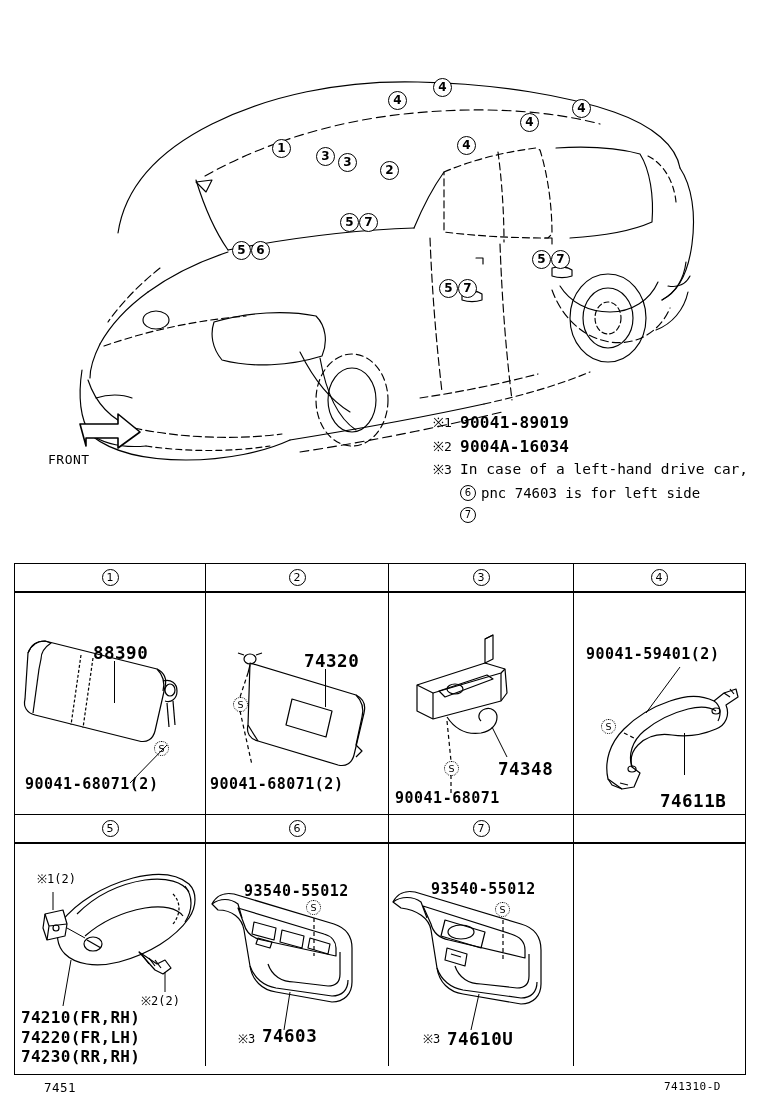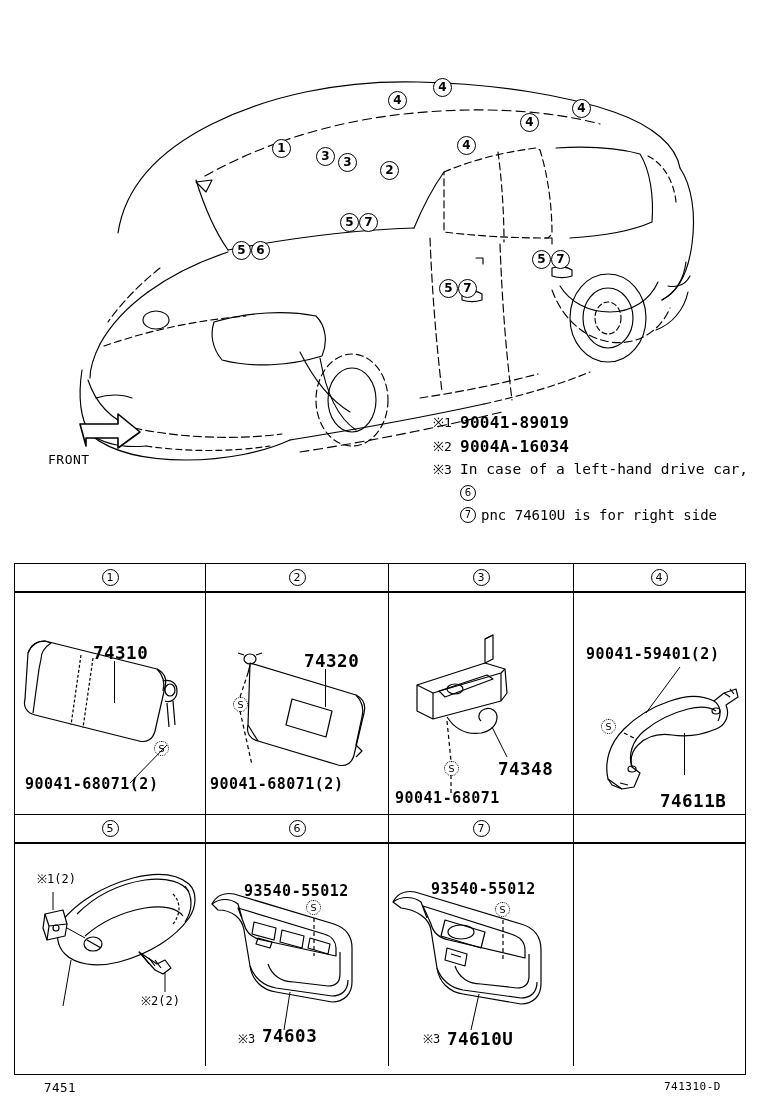--- a/index.html
+++ b/index.html
@@ -186,24 +186,24 @@
   <div class="note-row">
     <span class="note-mark">※2</span>
     <span class="note-txt bold">9004A-16034</span>
   </div>
   <div class="note-row">
     <span class="note-mark">※3</span>
     <span class="note-txt">In case of a left-hand drive car,</span>
   </div>
   <div class="note-sub">
     <span class="bub">6</span>
+    <span class="t">pnc 74603 is for left side</span>
   </div>
   <div class="note-sub">
     <span class="bub">7</span>
-    <span class="t">pnc 74610U is for right side</span>
   </div>
 </div>
 
 <div class="abs" id="parts-table">
 
   <div class="trow hrow">
     <div class="hcell c1">
       <span class="hbub">1</span>
       </div>
     <div class="hcell c2">
@@ -230,21 +230,21 @@
         <path d="M78 65 L68 135" stroke-dasharray="3 2"></path>
         <path d="M142 76 C148 82 150 90 148 98"></path>
 
         <path d="M148 88 C156 86 162 90 162 98 C162 106 156 110 150 108"></path>
         <ellipse cx="155" cy="97" rx="5" ry="6"></ellipse>
         <path d="M158 108 L160 132"></path>
         <path d="M152 110 L154 134"></path>
 
         <path d="M115 190 L152 152" stroke-width="1"></path>
       </svg>
-      <span class="pn big" style="left:78px;top:50px;">74310</span>
+      <span class="pn big" style="left:78px;top:50px;">88390</span>
       <span class="abs" style="left:99px;top:68px;width:1px;height:42px;background:#000;"></span>
       <span class="sbub" style="left:139px;top:148px;">S</span>
       <span class="pn med" style="left:10px;top:182px;">90041-68071(2)</span>
     </div>
 
     <div class="bcell c2">
       <svg width="183" height="222" viewBox="0 0 183 222" fill="none" stroke="#000" stroke-width="1.2" stroke-linejoin="round">
         <path d="M44 70 L150 102 C158 106 160 112 158 120 L148 162
                  C146 170 140 174 132 172 L52 148
                  C44 146 40 140 42 132 Z" fill="#fff"></path>
@@ -360,20 +360,26 @@
         <path d="M38 66 L38 48" stroke-width="1"></path>
 
         <path d="M124 108 L142 120 L150 116 L156 124 L148 130 L140 126 Z" fill="#fff"></path>
         <path d="M128 112 L134 120 M134 114 L140 122 M140 116 L146 124"></path>
         <path d="M150 128 L150 148" stroke-width="1"></path>
 
         <path d="M56 116 L48 162" stroke-width="1"></path>
       </svg>
       <span class="mk" style="left:22px;top:26px;">※1(2)</span>
       <span class="mk" style="left:126px;top:148px;">※2(2)</span>
+      <div class="plist" style="left:6px;top:164px;">
+        <div>74210(FR,RH)</div>
+        <div>74220(FR,LH)</div>
+        <div>74230(RR,RH)</div>
+
+      </div>
     </div>
 
     <div class="bcell c2">
       <svg width="183" height="222" viewBox="0 0 183 222" fill="none" stroke="#000" stroke-width="1.2" stroke-linejoin="round">
 
         <path d="M6 60 C10 52 18 48 28 50 L128 80 C140 84 146 92 146 104
                  L146 138 C146 150 138 158 126 158 L70 148
                  C56 146 46 136 44 122 L38 86 C36 74 26 66 12 66 Z" fill="#fff"></path>
         <path d="M6 60 C14 54 24 54 32 60 L36 74"></path>
         <path d="M44 122 C48 134 58 142 70 144 L126 152 C136 152 142 146 142 136"></path>

